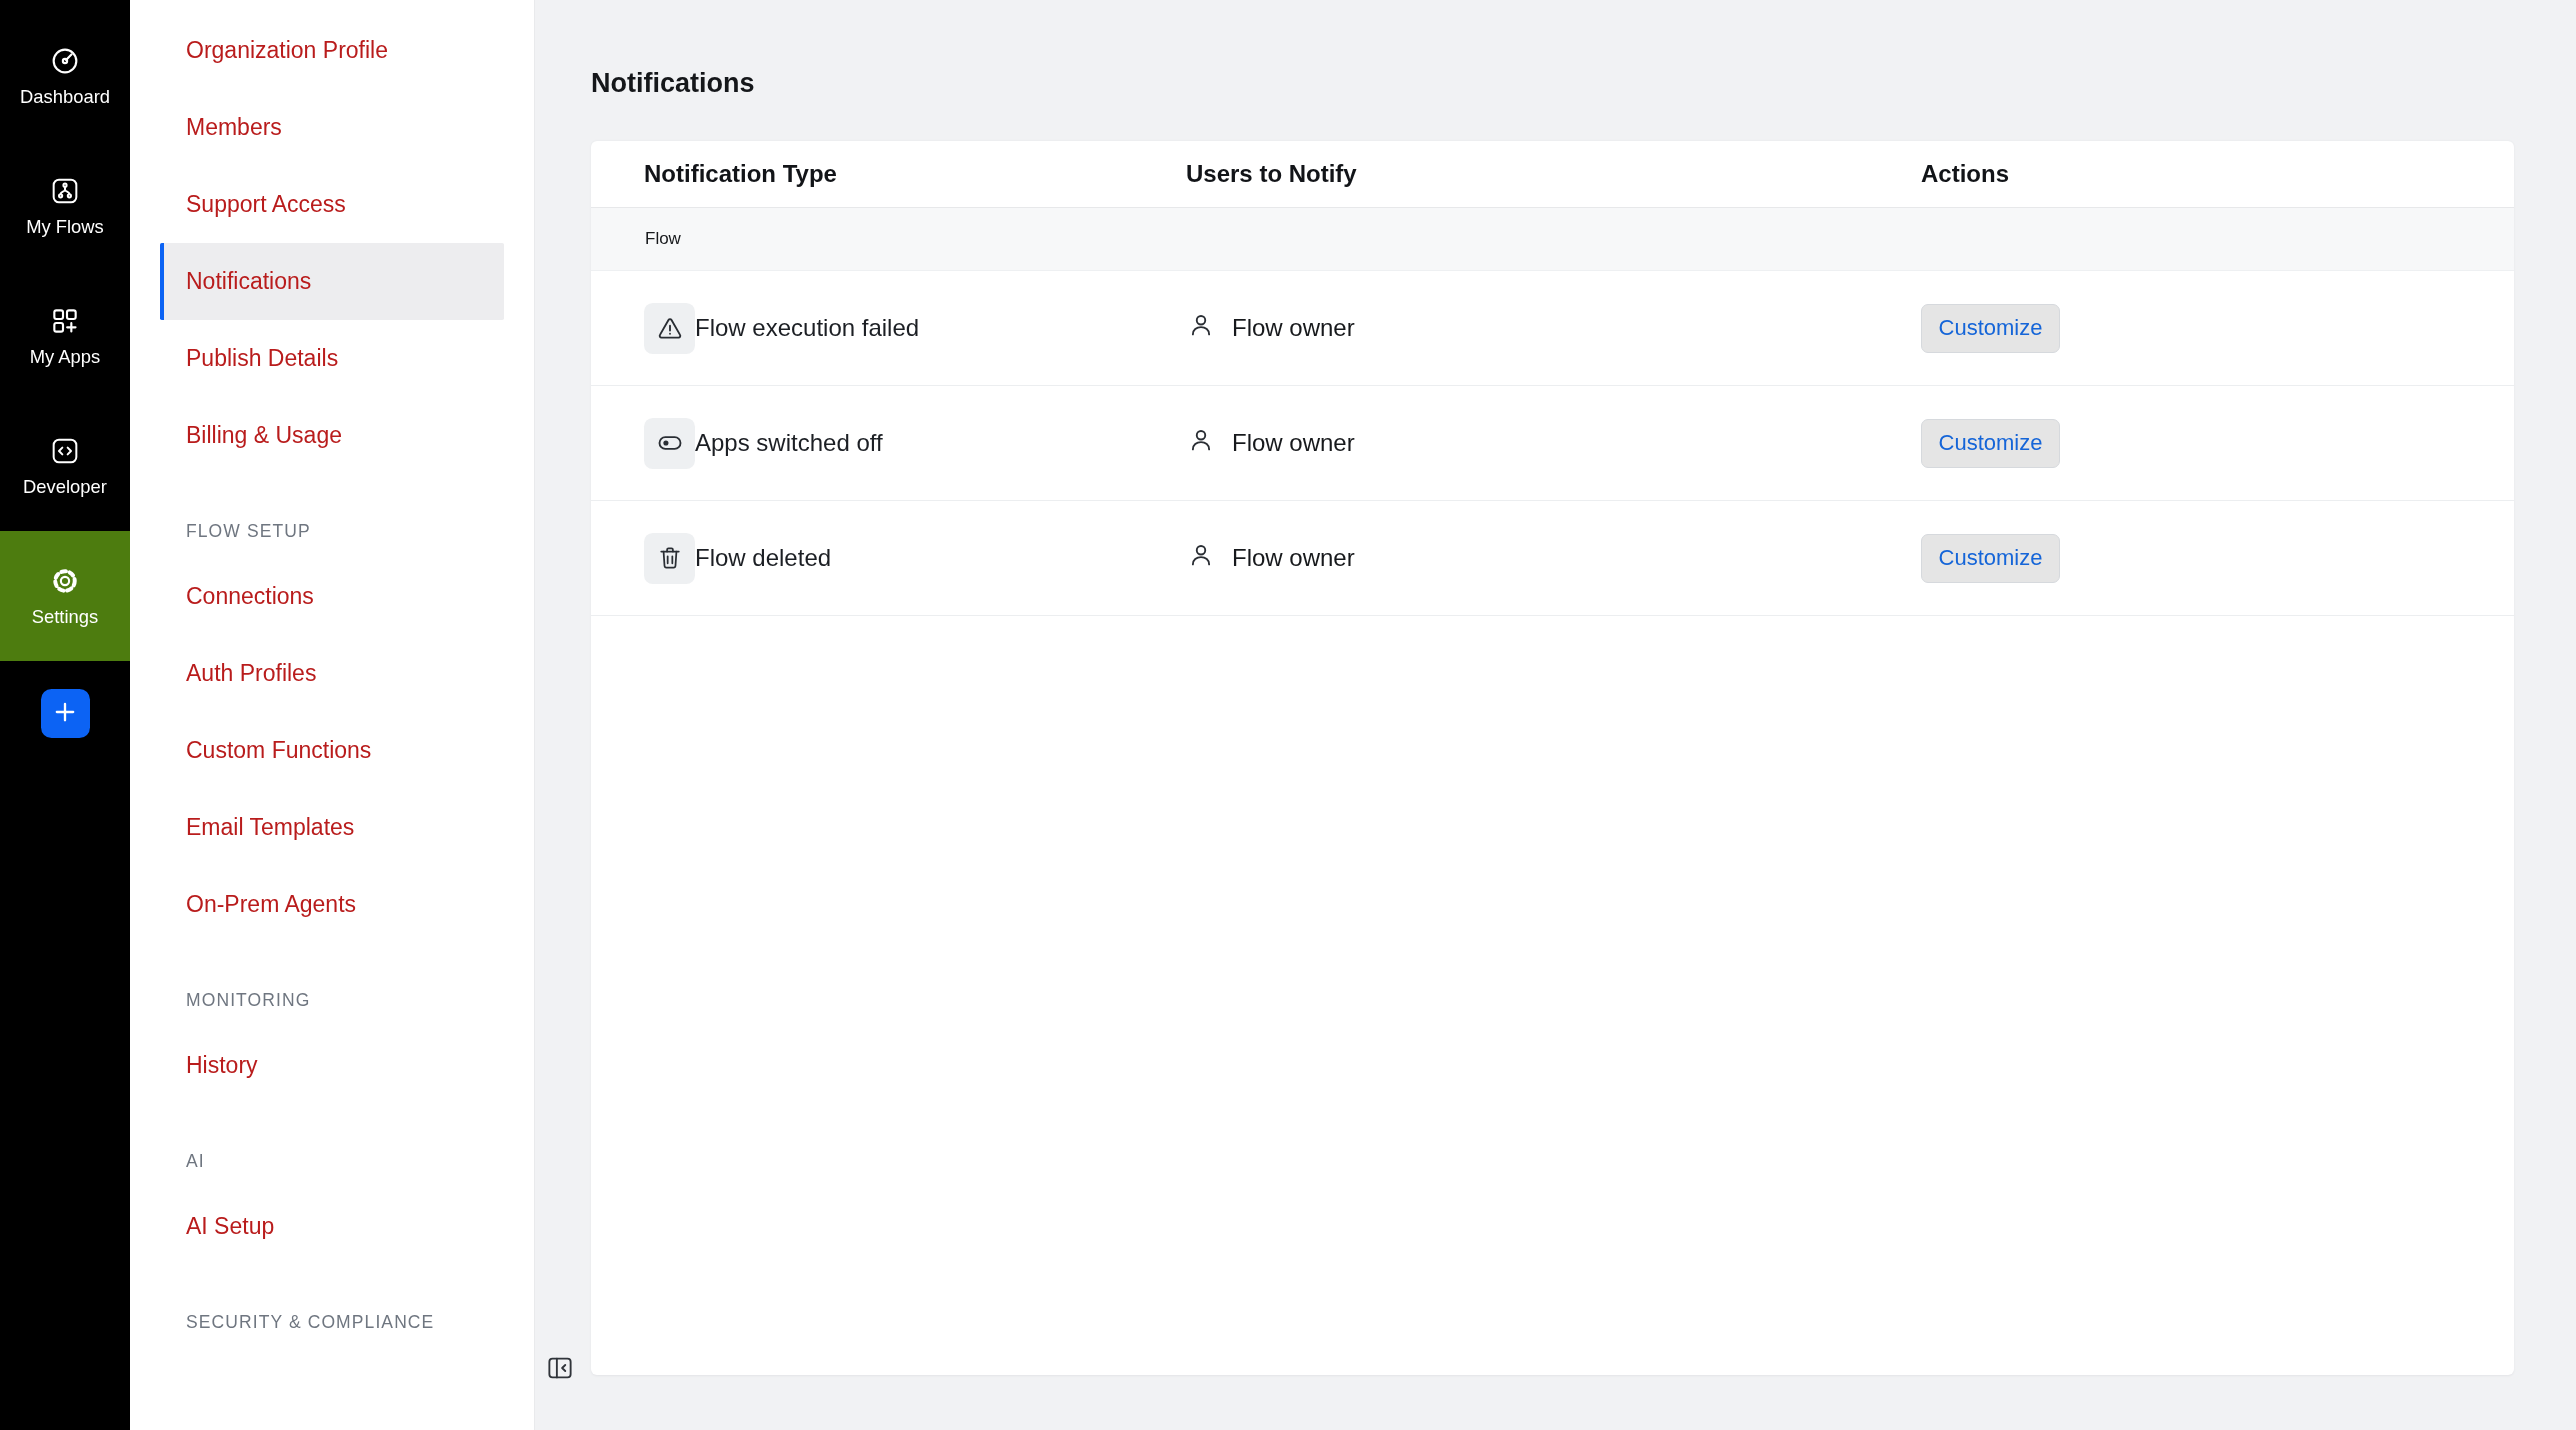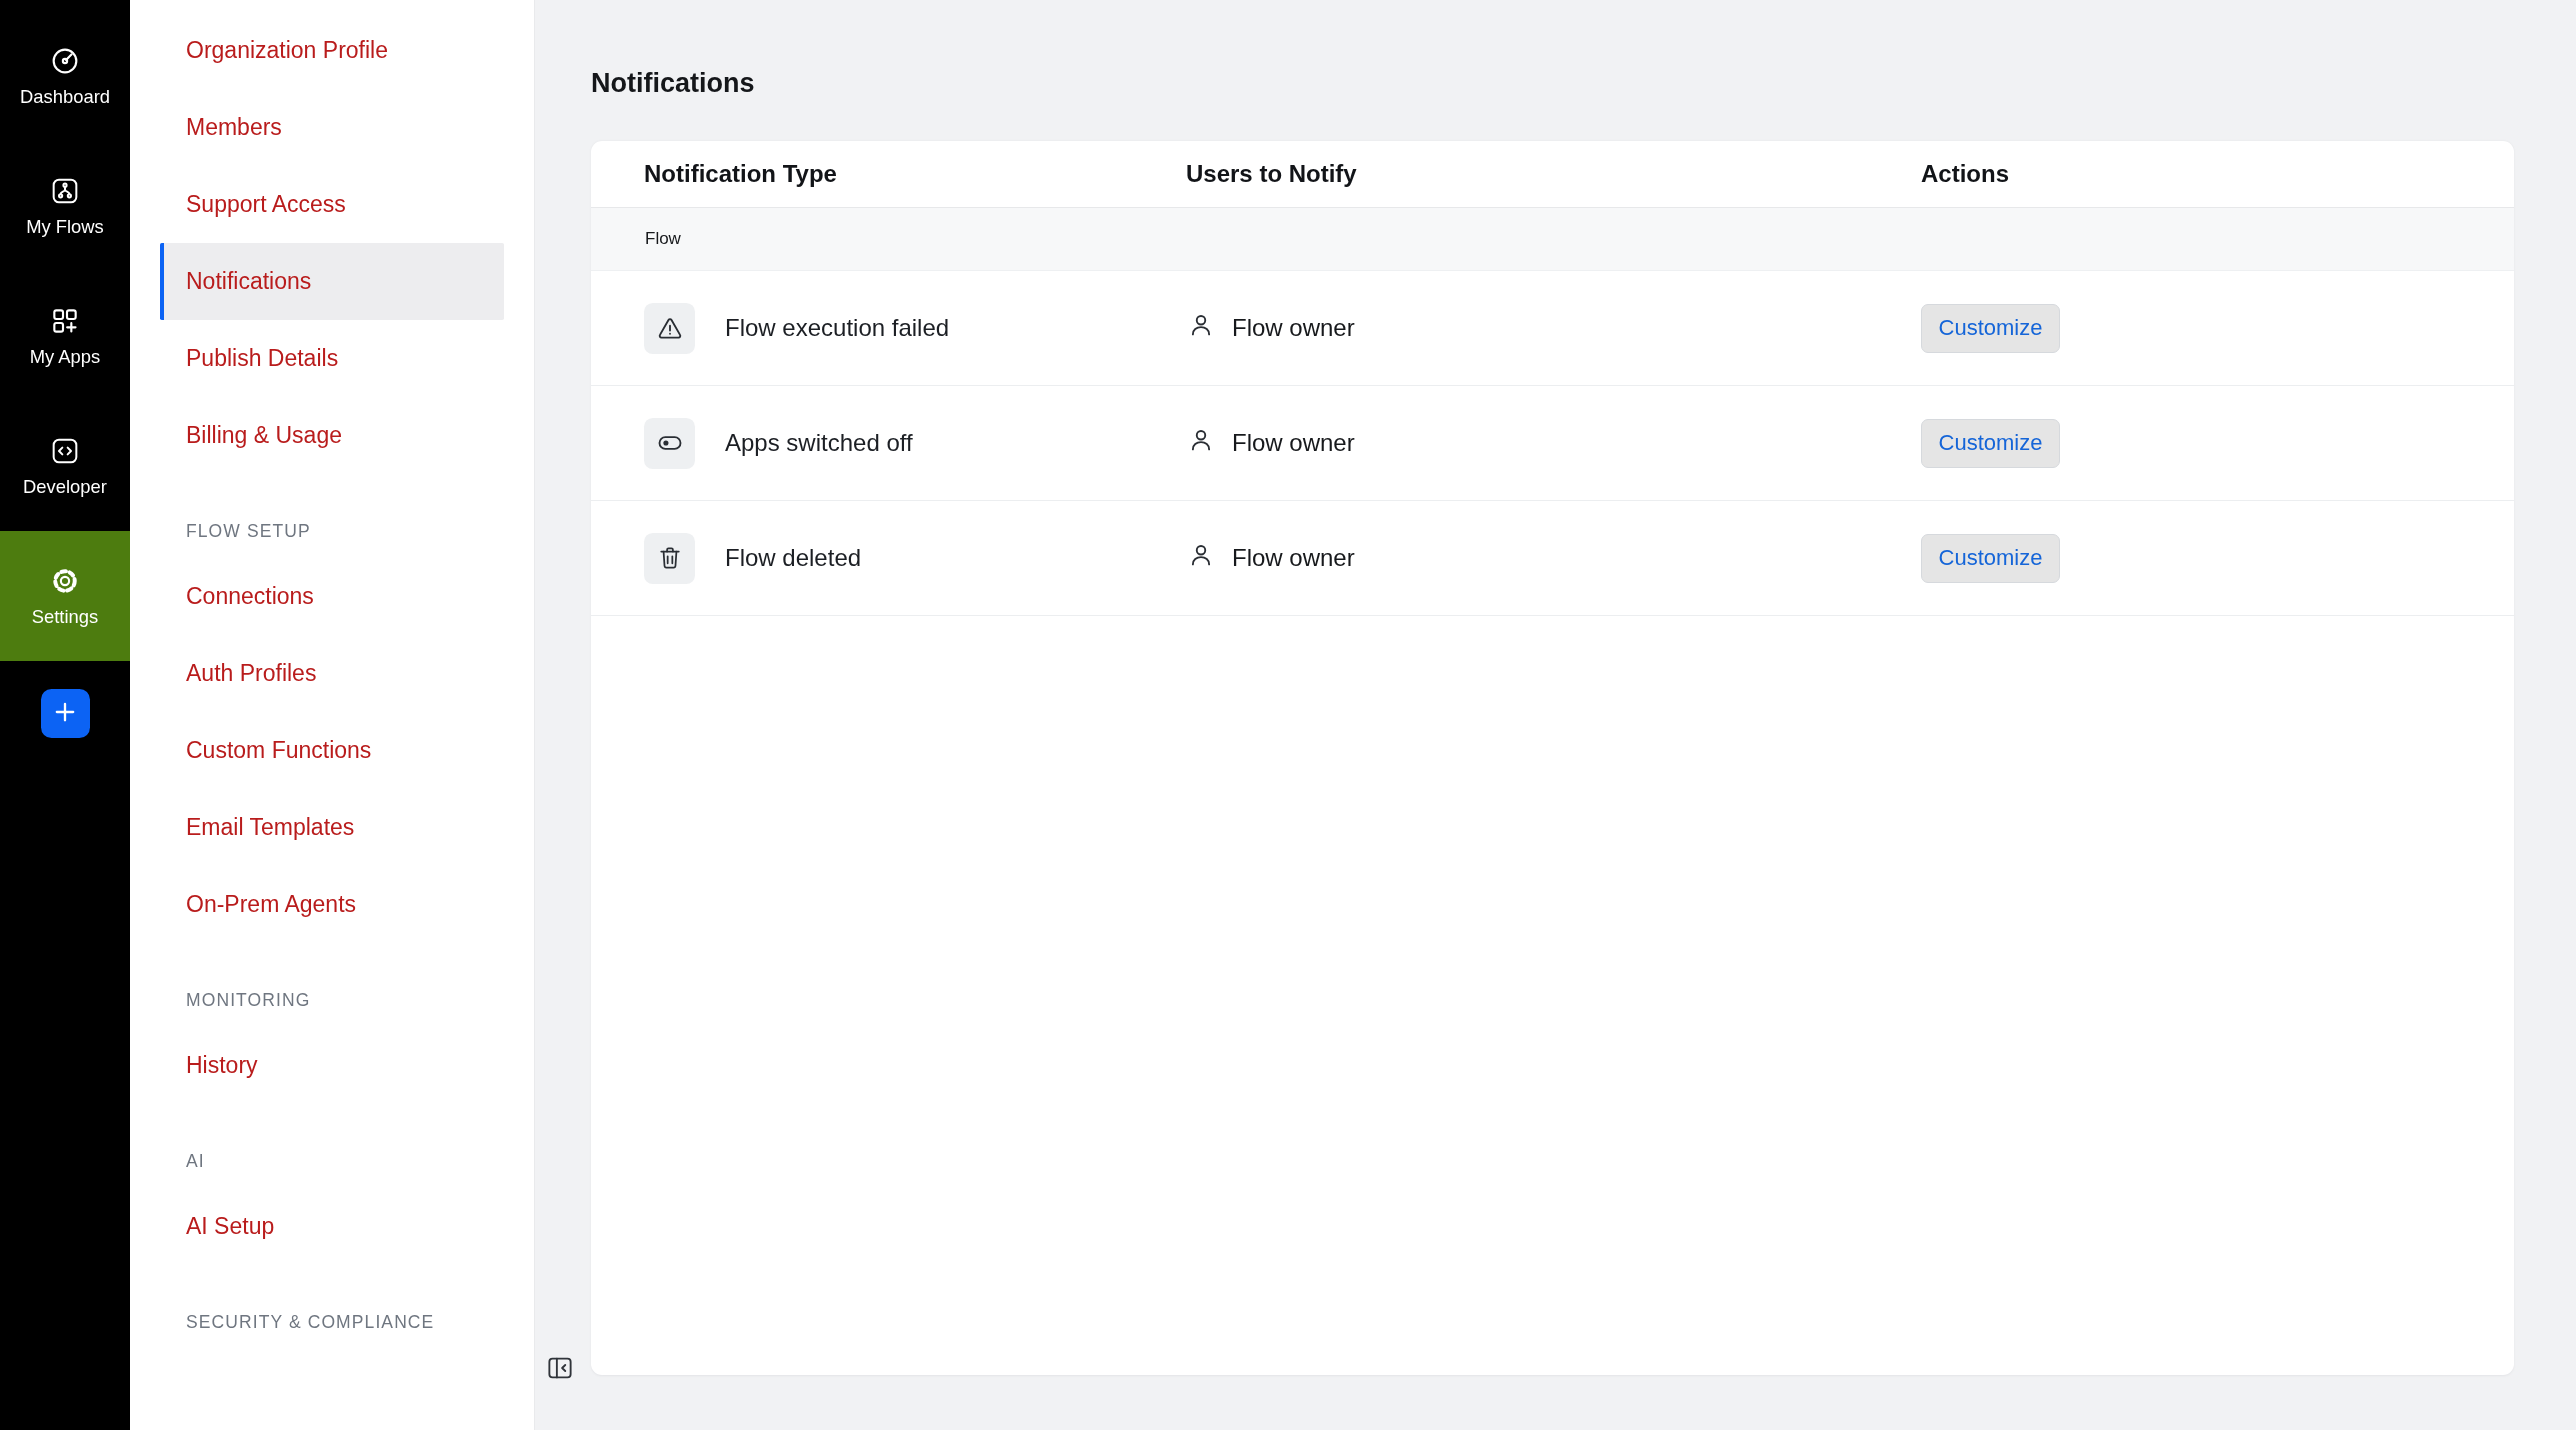--- a/index.html
+++ b/index.html
@@ -69,21 +69,21 @@
     border-left:4.4px solid #0c63f4;
     border-radius:1.8px;
   }
 
   
   .main { flex:1; padding-left:56px; position:relative; }
   .page-title { margin-top:68px; font-size:27px; font-weight:700; color:#15171a; }
   .card {
     margin-top:42px;
     width:1923px; height:1234px;
-    background:#fff; border-radius:11px;
+    background:#fff; border-radius:6px;
     box-shadow:0 0.9px 2.6px rgba(20,22,26,.06);
     overflow:hidden;
   }
   .table-header {
     display:grid; grid-template-columns:542px 735px 1fr;
     padding-left:53px; height:67px; align-items:center;
     font-size:24px; font-weight:600; color:#121418;
     border-bottom:0.9px solid #e7e8ea;
   }
   .group-row {
@@ -91,21 +91,21 @@
     padding-left:54px;
     background:#f7f8f9;
     font-size:17px; color:#17191c;
     border-bottom:0.9px solid #eef0f2;
   }
   .data-row {
     display:grid; grid-template-columns:542px 735px 1fr;
     padding-left:53px; height:115px; align-items:center;
     border-bottom:0.9px solid #eceef0;
   }
-  .row-type { display:flex; align-items:center; gap:30px; font-size:24px; color:#1c1f24; }
+  .row-type { display:flex; align-items:center; font-size:24px; color:#1c1f24; }
   .icon-tile {
     width:51px; height:51px; border-radius:8.8px;
     background:#eef0f2; color:#2a2e34;
     display:flex; align-items:center; justify-content:center;
     flex-shrink:0;
   }
   .icon-tile svg { width:28px; height:28px; }
   .row-notify { display:flex; align-items:center; gap:16px; font-size:24px; color:#17191c; }
   .row-notify svg { width:30px; height:30px; color:#2a2e34; }
   .customize-btn {

